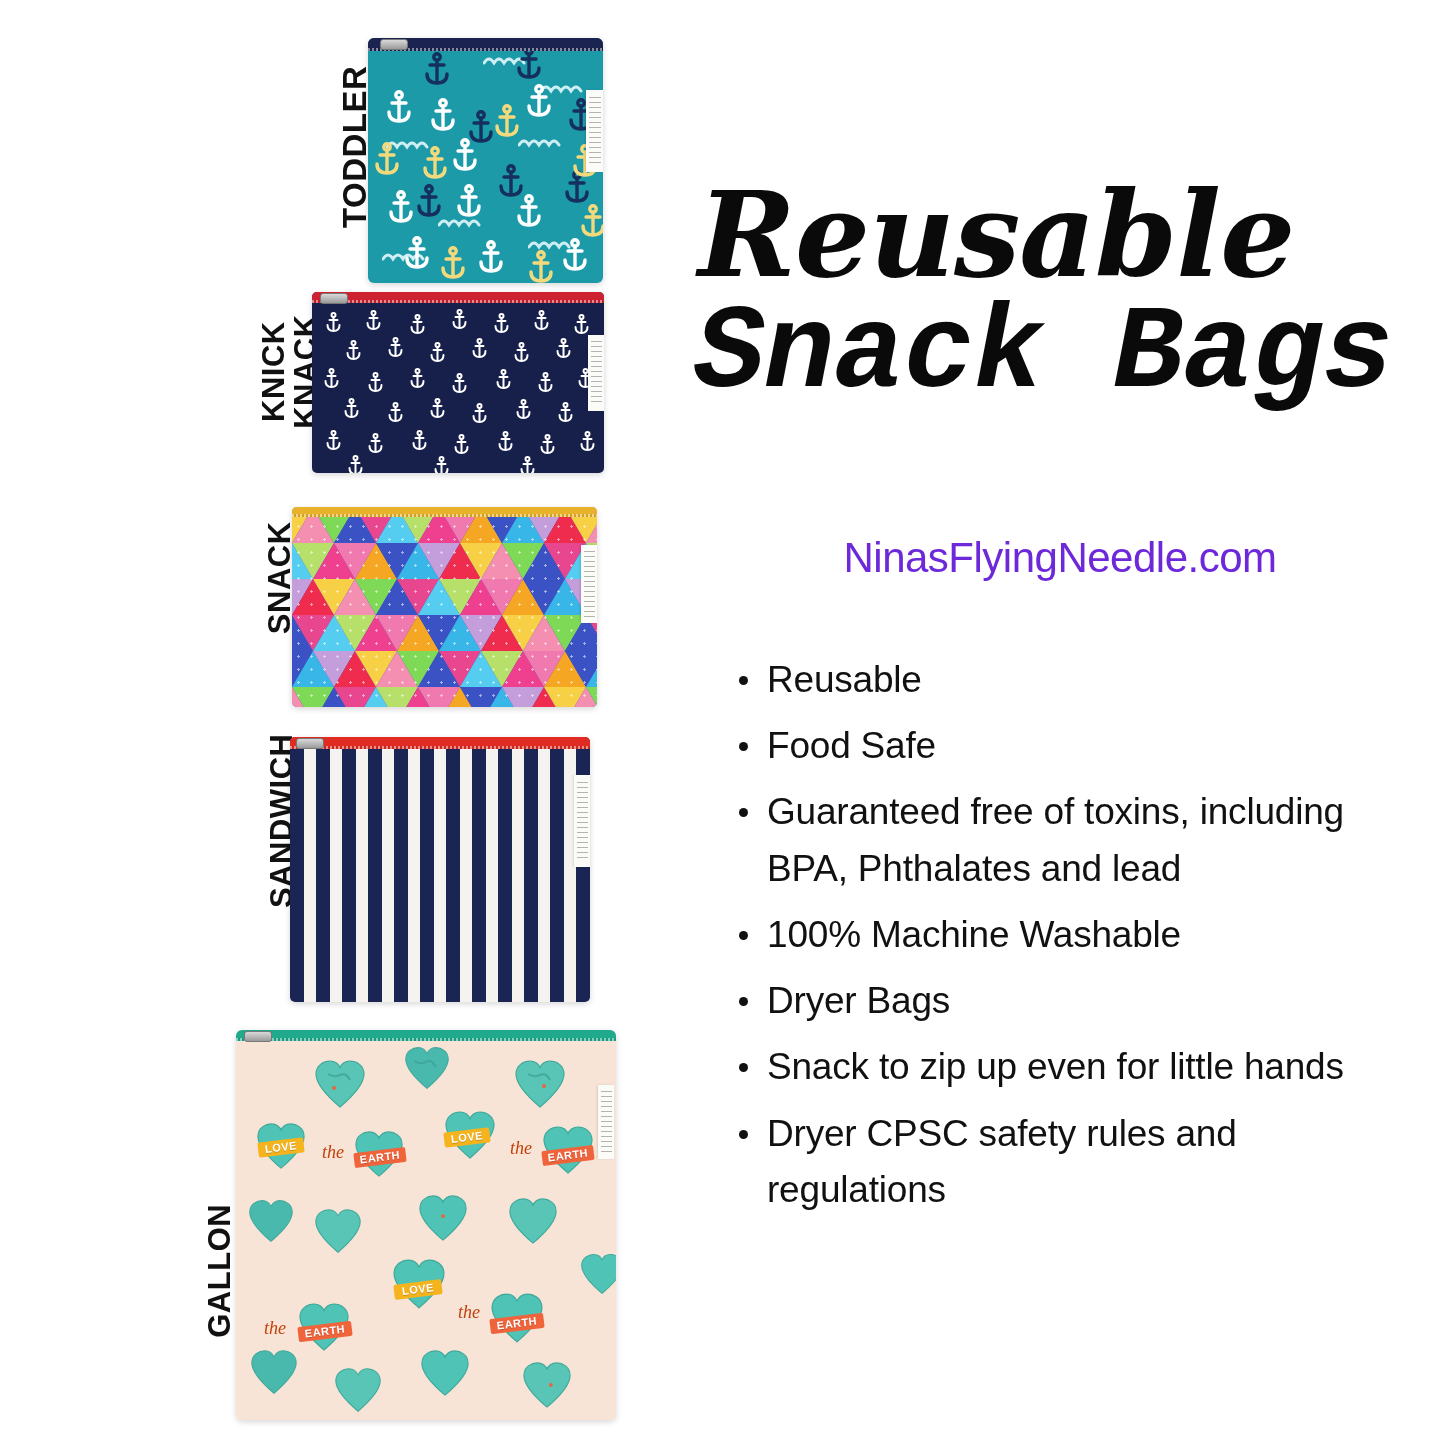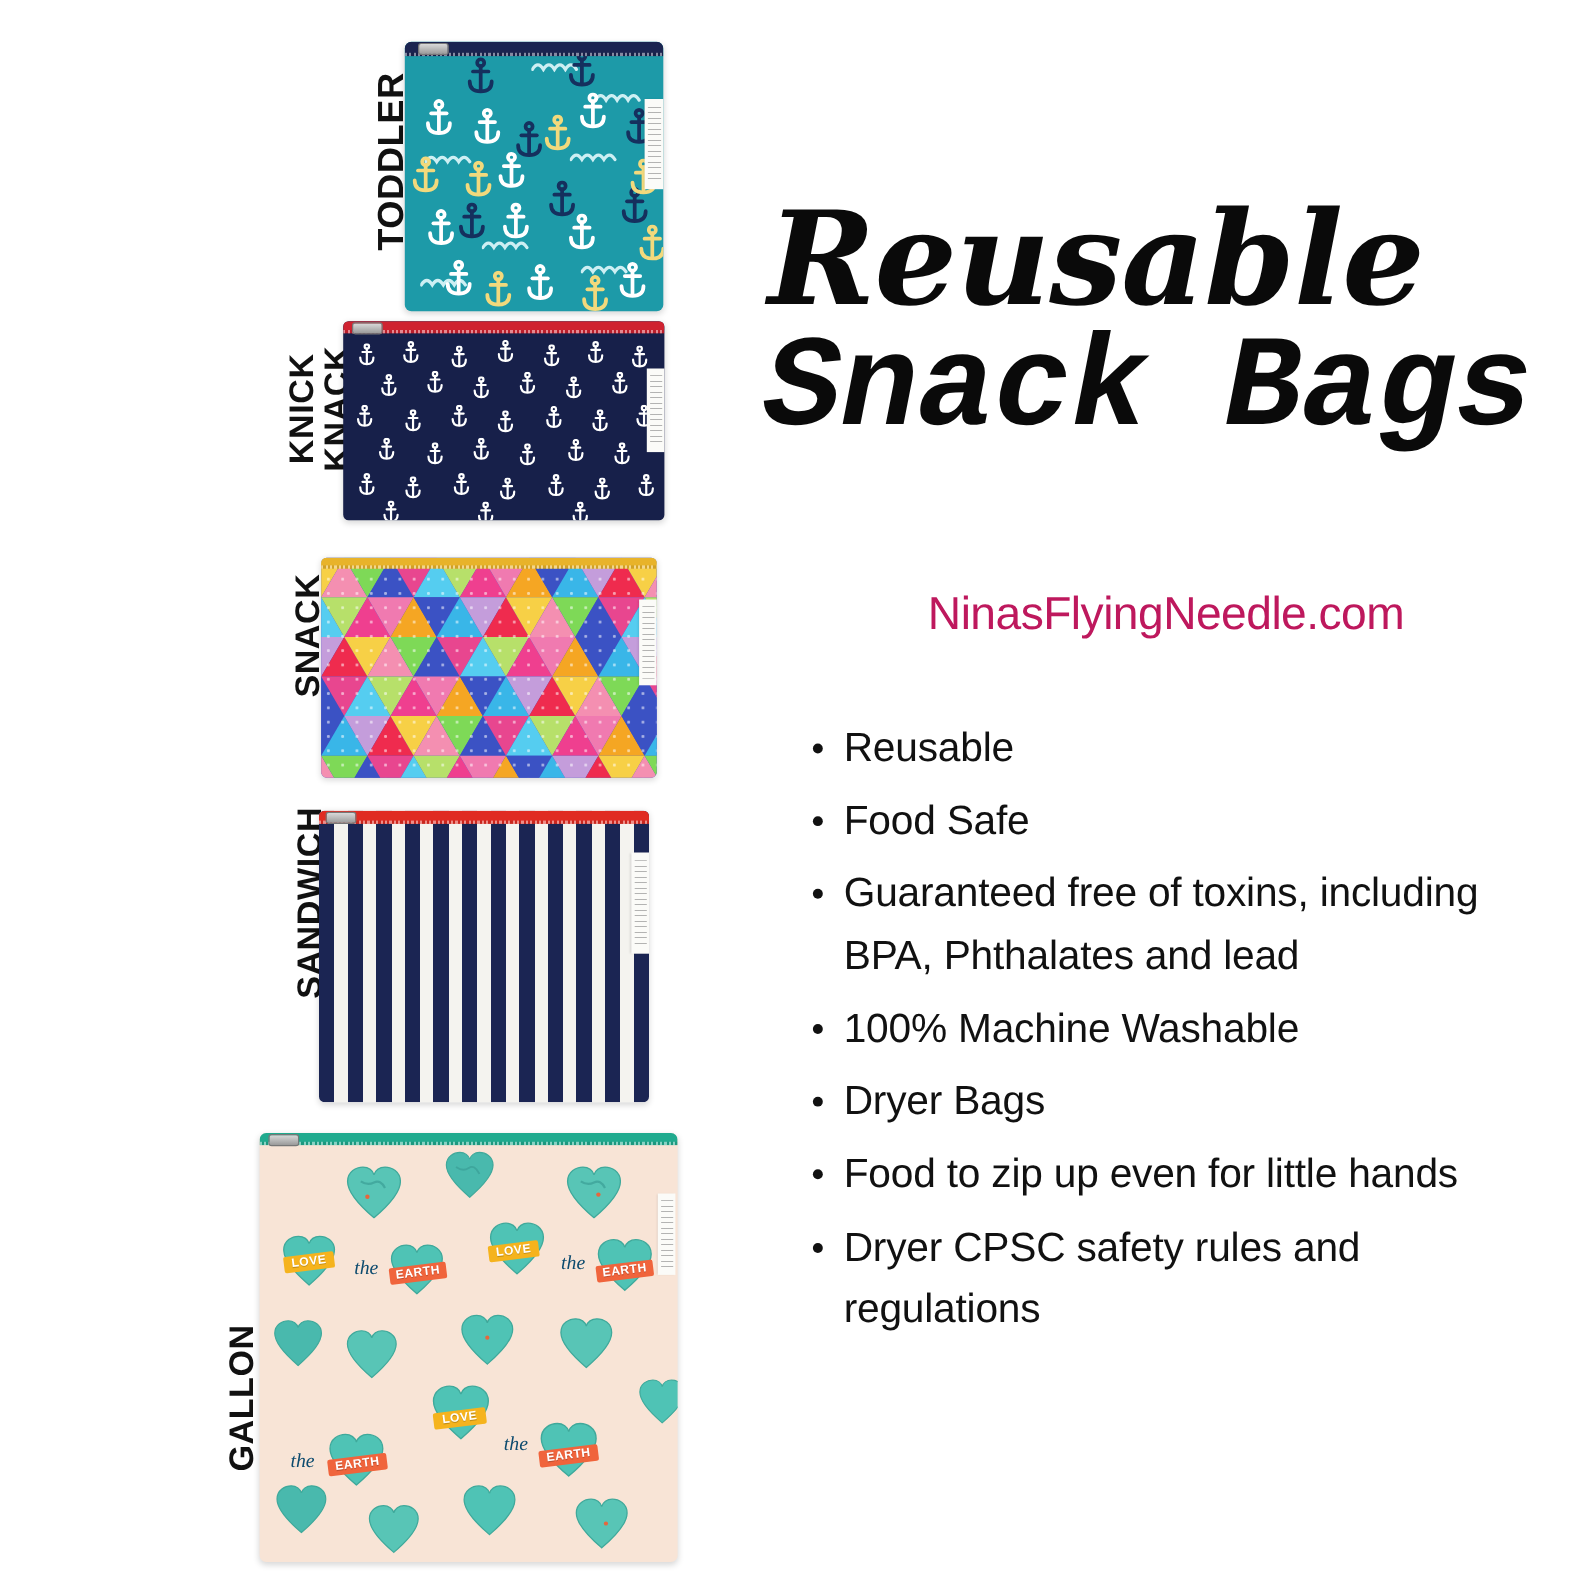--- a/index.html
+++ b/index.html
@@ -131,21 +131,21 @@
     border-radius: 2px;
     transform: rotate(-7deg);
     text-shadow: 0 1px 0 rgba(0,0,0,.2);
   }
   .banner-love { background: #f5b31d; }
   .banner-earth { background: #f0643c; }
   .word-the {
     position: absolute;
     font-family: "Liberation Serif", serif;
     font-style: italic;
-    color: #0c4a6e;
+    color: #c2410c;
     z-index: 4;
   }
 
   
   .title-block {
     position: absolute;
     left: 690px;
     top: 175px;
     width: 740px;
   }
@@ -160,21 +160,21 @@
   #title-2 { font-size: 118px; line-height: 1.02; margin-left: 4px; font-family: Liberation Mono, monospace; }
 
   .website {
     position: absolute;
     left: 690px;
     top: 534px;
     width: 740px;
     text-align: center;
     font-family: "Liberation Sans", sans-serif;
     font-size: 42px;
-    color: #be185d;
+    color: #6d28d9;
     letter-spacing: -0.5px;
   }
 
   .features {
     position: absolute;
     left: 733px;
     top: 652px;
     width: 660px;
     margin: 0;
     padding: 0;
@@ -1158,17 +1158,17 @@
   </div>
 
   <div class="website">NinasFlyingNeedle.com</div>
 
   <ul class="features" id="features-list">
       <li class="feature"><span class="dot"></span><span>Reusable</span></li>
       <li class="feature"><span class="dot"></span><span>Food Safe</span></li>
       <li class="feature"><span class="dot"></span><span>Guaranteed free of toxins, including BPA, Phthalates and lead</span></li>
       <li class="feature"><span class="dot"></span><span>100% Machine Washable</span></li>
       <li class="feature"><span class="dot"></span><span>Dryer Bags</span></li>
-      <li class="feature"><span class="dot"></span><span>Food to zip up even for little hands</span></li>
+      <li class="feature"><span class="dot"></span><span>Snack to zip up even for little hands</span></li>
       <li class="feature"><span class="dot"></span><span>Dryer CPSC safety rules and regulations</span></li>
     </ul>
 
 </div>
 
 </body></html>

